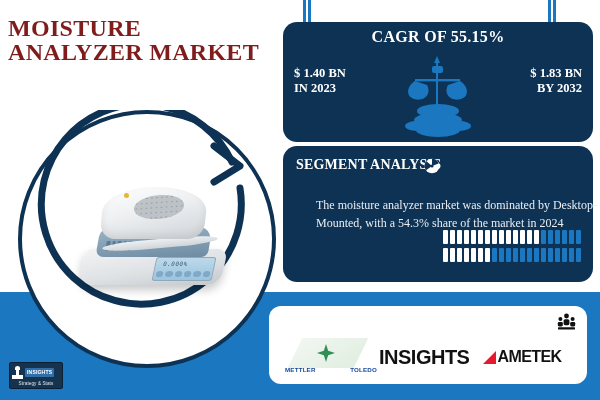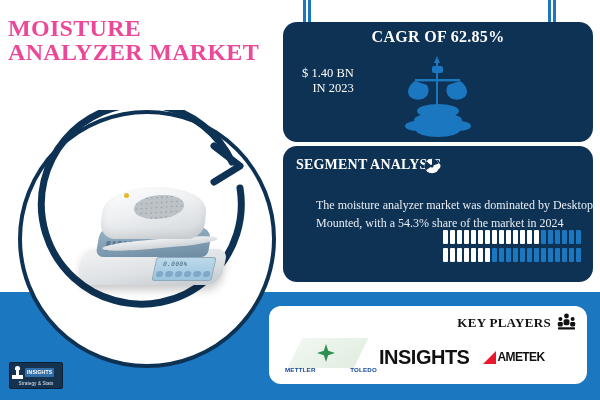--- a/index.html
+++ b/index.html
@@ -90,21 +90,21 @@
   }
   .prod-dot{
     position:absolute;left:46px;top:10px;width:5px;height:5px;border-radius:50%;
     background:#e8b730;
   }
 
   
   .headline{
     position:absolute;left:8px;top:16px;width:272px;
     font-weight:bold;font-size:24px;line-height:1.02;
-    color:#ec4899;letter-spacing:.3px;
+    color:#7f1d1d;letter-spacing:.3px;
   }
   .subtext{
     position:absolute;left:9px;top:70px;width:268px;
     font-size:7.6px;line-height:1.42;color:#1a1a1a;
   }
 
   
   .string{position:absolute;width:12px;height:26px;}
   .string .s1,.string .s2{position:absolute;top:0;width:2.5px;height:24px;background:#1a77c0;}
   .string .s1{left:2px;}
@@ -116,22 +116,22 @@
   
   .card-top{
     position:absolute;left:283px;top:22px;width:310px;height:120px;
     background:#0e3254;border-radius:14px;
   }
   .cagr{
     position:absolute;left:0;top:6px;width:310px;text-align:center;
     color:#ffffff;font-weight:bold;font-size:16px;letter-spacing:.3px;
   }
   .val-left{
-    position:absolute;left:11px;top:44px;color:#ffffff;font-weight:normal;
-    font-size:12.5px;line-height:1.2;text-align:right;margin-left:8px;
+    position:absolute;left:11px;top:44px;color:#ffffff;font-weight:bold;
+    font-size:12.5px;line-height:1.2;text-align:left;
   }
   .val-right{
     position:absolute;right:11px;top:44px;color:#ffffff;font-weight:bold;
     font-size:12.5px;line-height:1.2;text-align:right;
   }
   .scale-icon{position:absolute;left:122px;top:30px;width:66px;height:88px;}
 
   
   .card-seg{
     position:absolute;left:283px;top:146px;width:310px;height:136px;
@@ -193,21 +193,21 @@
     margin-left:2px;
   }
   .logo-ametek{position:relative;margin-left:14px;display:flex;align-items:center;}
   .am-tri{
     width:0;height:0;border-style:solid;
     border-width:0 0 13px 13px;border-color:transparent transparent #e8192c transparent;
     margin-right:1px;
   }
   .am-word{
     font-family:"Liberation Sans",sans-serif;
-    font-weight:bold;font-size:12px;color:#111111;letter-spacing:-0.6px;
+    font-weight:bold;font-size:16px;color:#111111;letter-spacing:-0.6px;
   }
 
   
   .brand{
     position:absolute;left:9px;top:362px;width:54px;height:27px;
     background:#15324f;border:1px solid #0b2035;border-radius:2px;
     display:flex;flex-direction:column;justify-content:center;
     padding:1px 2px;box-sizing:border-box;
   }
   .brand-row{display:flex;align-items:center;gap:2px;height:15px;}
@@ -275,24 +275,28 @@
       <span class="s2"></span>
       <span class="cap"></span>
   </div>
   <div class="string" id="string-right">
     <span class="s1"></span>
       <span class="s2"></span>
       <span class="cap"></span>
   </div>
 
   <div class="card-top">
-    <div class="cagr">CAGR OF 62.85%</div>
+    <div class="cagr">CAGR OF 55.15%</div>
     <div class="val-left">
       <div>$ 1.40 BN</div>
       <div>IN 2023</div>
+    </div>
+    <div class="val-right">
+      <div>$ 1.83 BN</div>
+      <div>BY 2032</div>
     </div>
     <svg class="scale-icon" viewBox="0 0 66 88">
       <g fill="#1a77c0">
         <rect x="31" y="10" width="2" height="44"></rect>
         <path d="M32 4 L35 11 L29 11 Z"></path>
         <rect x="27" y="14" width="11" height="7" rx="2"></rect>
         <rect x="10" y="27" width="45" height="2.4"></rect>
         <path d="M10 29 C2 34 0 44 9 47 C19 50 27 42 22 33 Z"></path>
         <path d="M55 29 C63 34 65 44 56 47 C46 50 38 42 43 33 Z"></path>
         <ellipse cx="33" cy="59" rx="21" ry="7"></ellipse>
@@ -355,21 +359,20 @@
           <i style="background: rgb(26, 119, 192);"></i>
           <i style="background: rgb(26, 119, 192);"></i>
           <i style="background: rgb(26, 119, 192);"></i>
           <i style="background: rgb(26, 119, 192);"></i>
           <i style="background: rgb(26, 119, 192);"></i>
         </div>
     </div>
   </div>
 
   <div class="card-key">
-    <div class="key-title">KEY PLAYERS</div>
     <svg class="key-icon" viewBox="0 0 19 17">
       <g fill="#111111">
         <circle cx="9.5" cy="3" r="2.4"></circle>
         <circle cx="3.4" cy="6" r="2"></circle>
         <circle cx="15.6" cy="6" r="2"></circle>
         <rect x="6.6" y="6.2" width="5.8" height="6" rx="1.6"></rect>
         <rect x="0.8" y="9" width="5" height="4.4" rx="1.3"></rect>
         <rect x="13.2" y="9" width="5" height="4.4" rx="1.3"></rect>
         <rect x="1" y="14.2" width="17" height="2.4" rx="0.6"></rect>
       </g>

